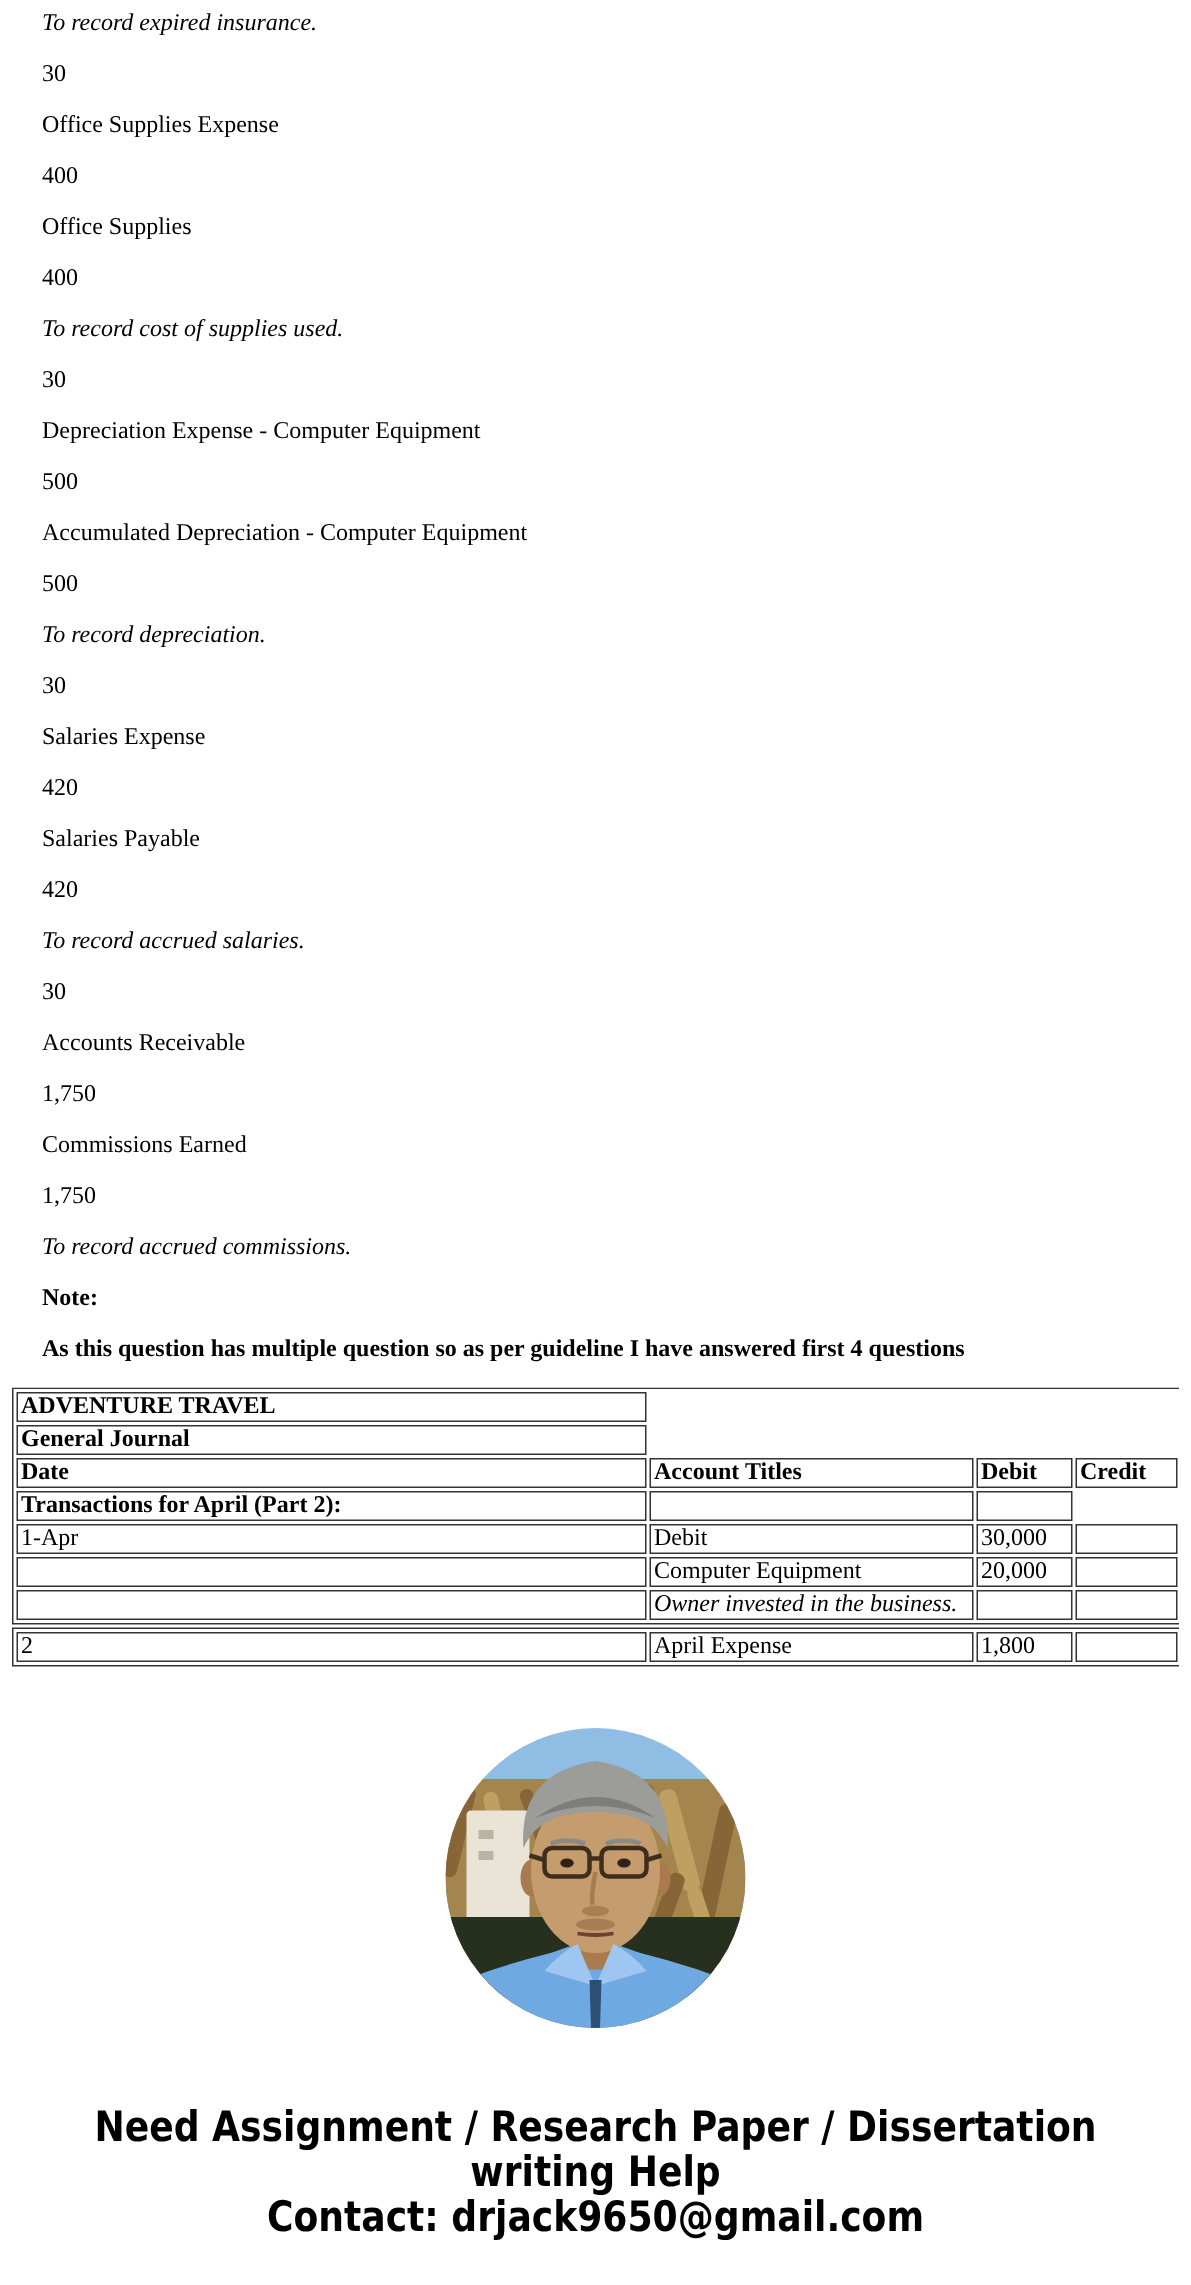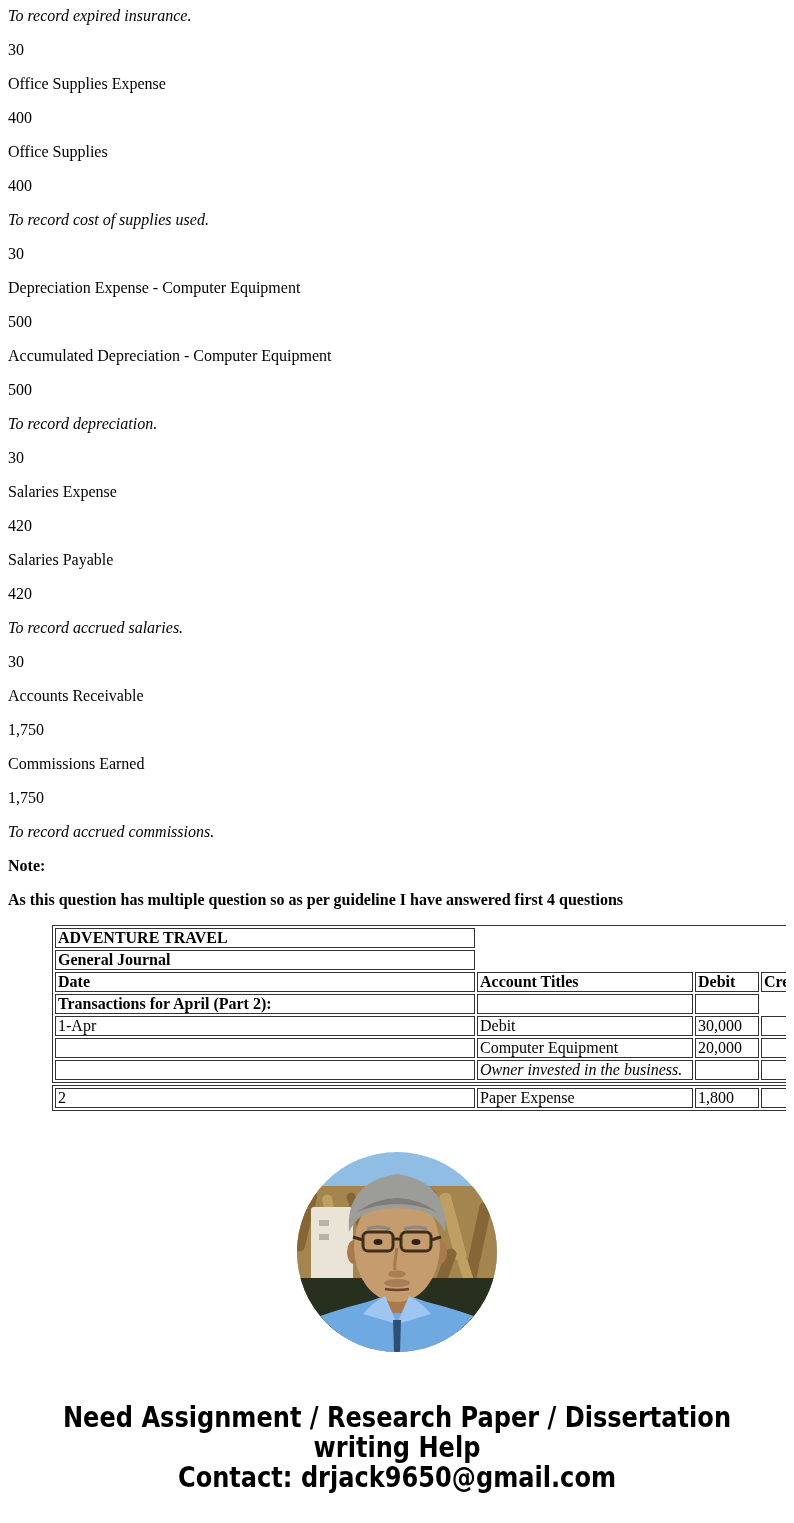--- a/index.html
+++ b/index.html
@@ -8,31 +8,31 @@
     width: 794px;
     height: 1523px;
     padding: 8px;
     overflow: hidden;
     font-family: "Liberation Serif", serif;
     font-size: 16px;
     color: #000000;
   }
 
   
-  .journal-text { margin-top: -17px; }
+  .journal-text { margin-top: -17px; margin-left: 20px; }
   .journal-text p {
     margin: 16px 0;
     line-height: 18px;
     font-size: 16px;
   }
   .i { font-style: italic; }
   .b { font-weight: bold; }
 
   
-  .tables-clip { height: 198px; overflow: hidden; margin-left: 44px; }
+  .tables-clip { height: 198px; overflow: hidden; }
   table.journal {
     table-layout: fixed;
     border-collapse: separate;
     border-spacing: 2px;
     border: 1px solid #333;
     width: 780px;
   }
   table.journal + table.journal { margin-top: 2px; }
   .col-date    { width: 420px; }
   .col-account { width: 216px; }
@@ -154,21 +154,21 @@
     <table class="journal">
       <colgroup>
         <col class="col-date">
           <col class="col-account">
           <col class="col-debit">
           <col class="col-credit">
       </colgroup>
       <tbody>
           <tr>
         <td>2</td>
-        <td>Paper Expense</td>
+        <td>April Expense</td>
         <td>1,800</td>
         <td></td>
       </tr>
     </tbody>
       </table>
 
   </div>
 
   <div class="avatar-wrap">
     <svg width="200" height="200" viewBox="0 0 200 200">

